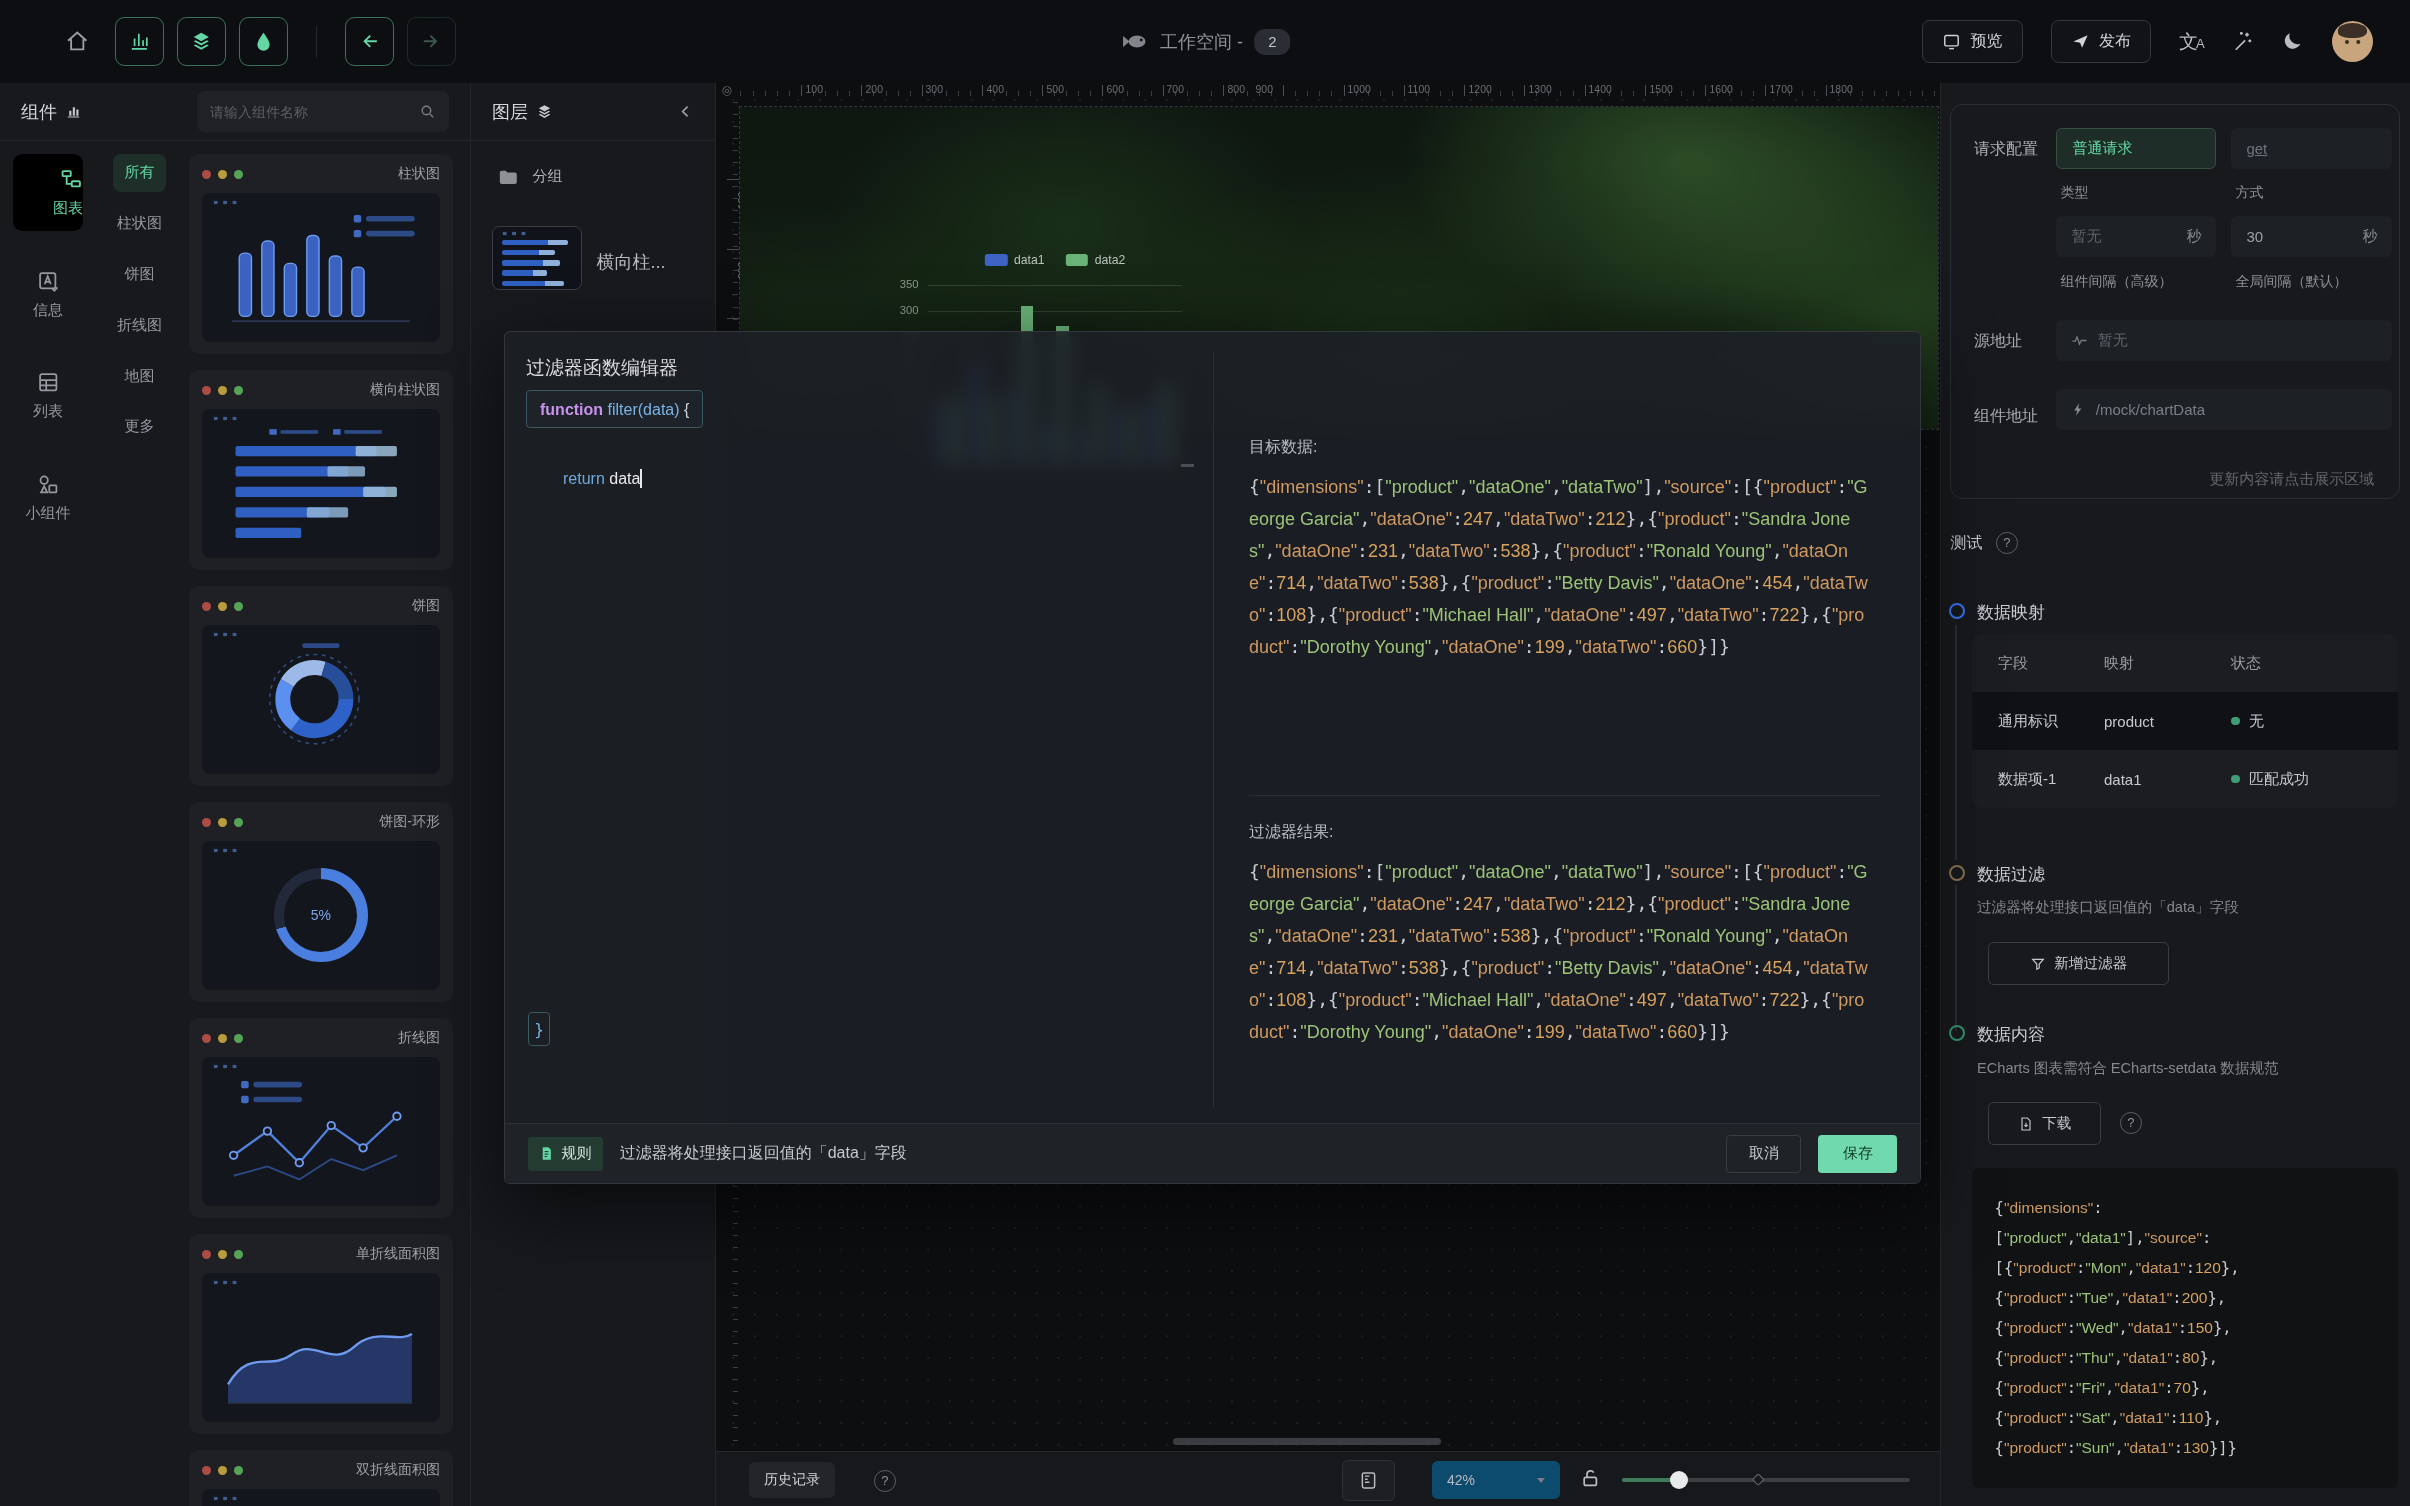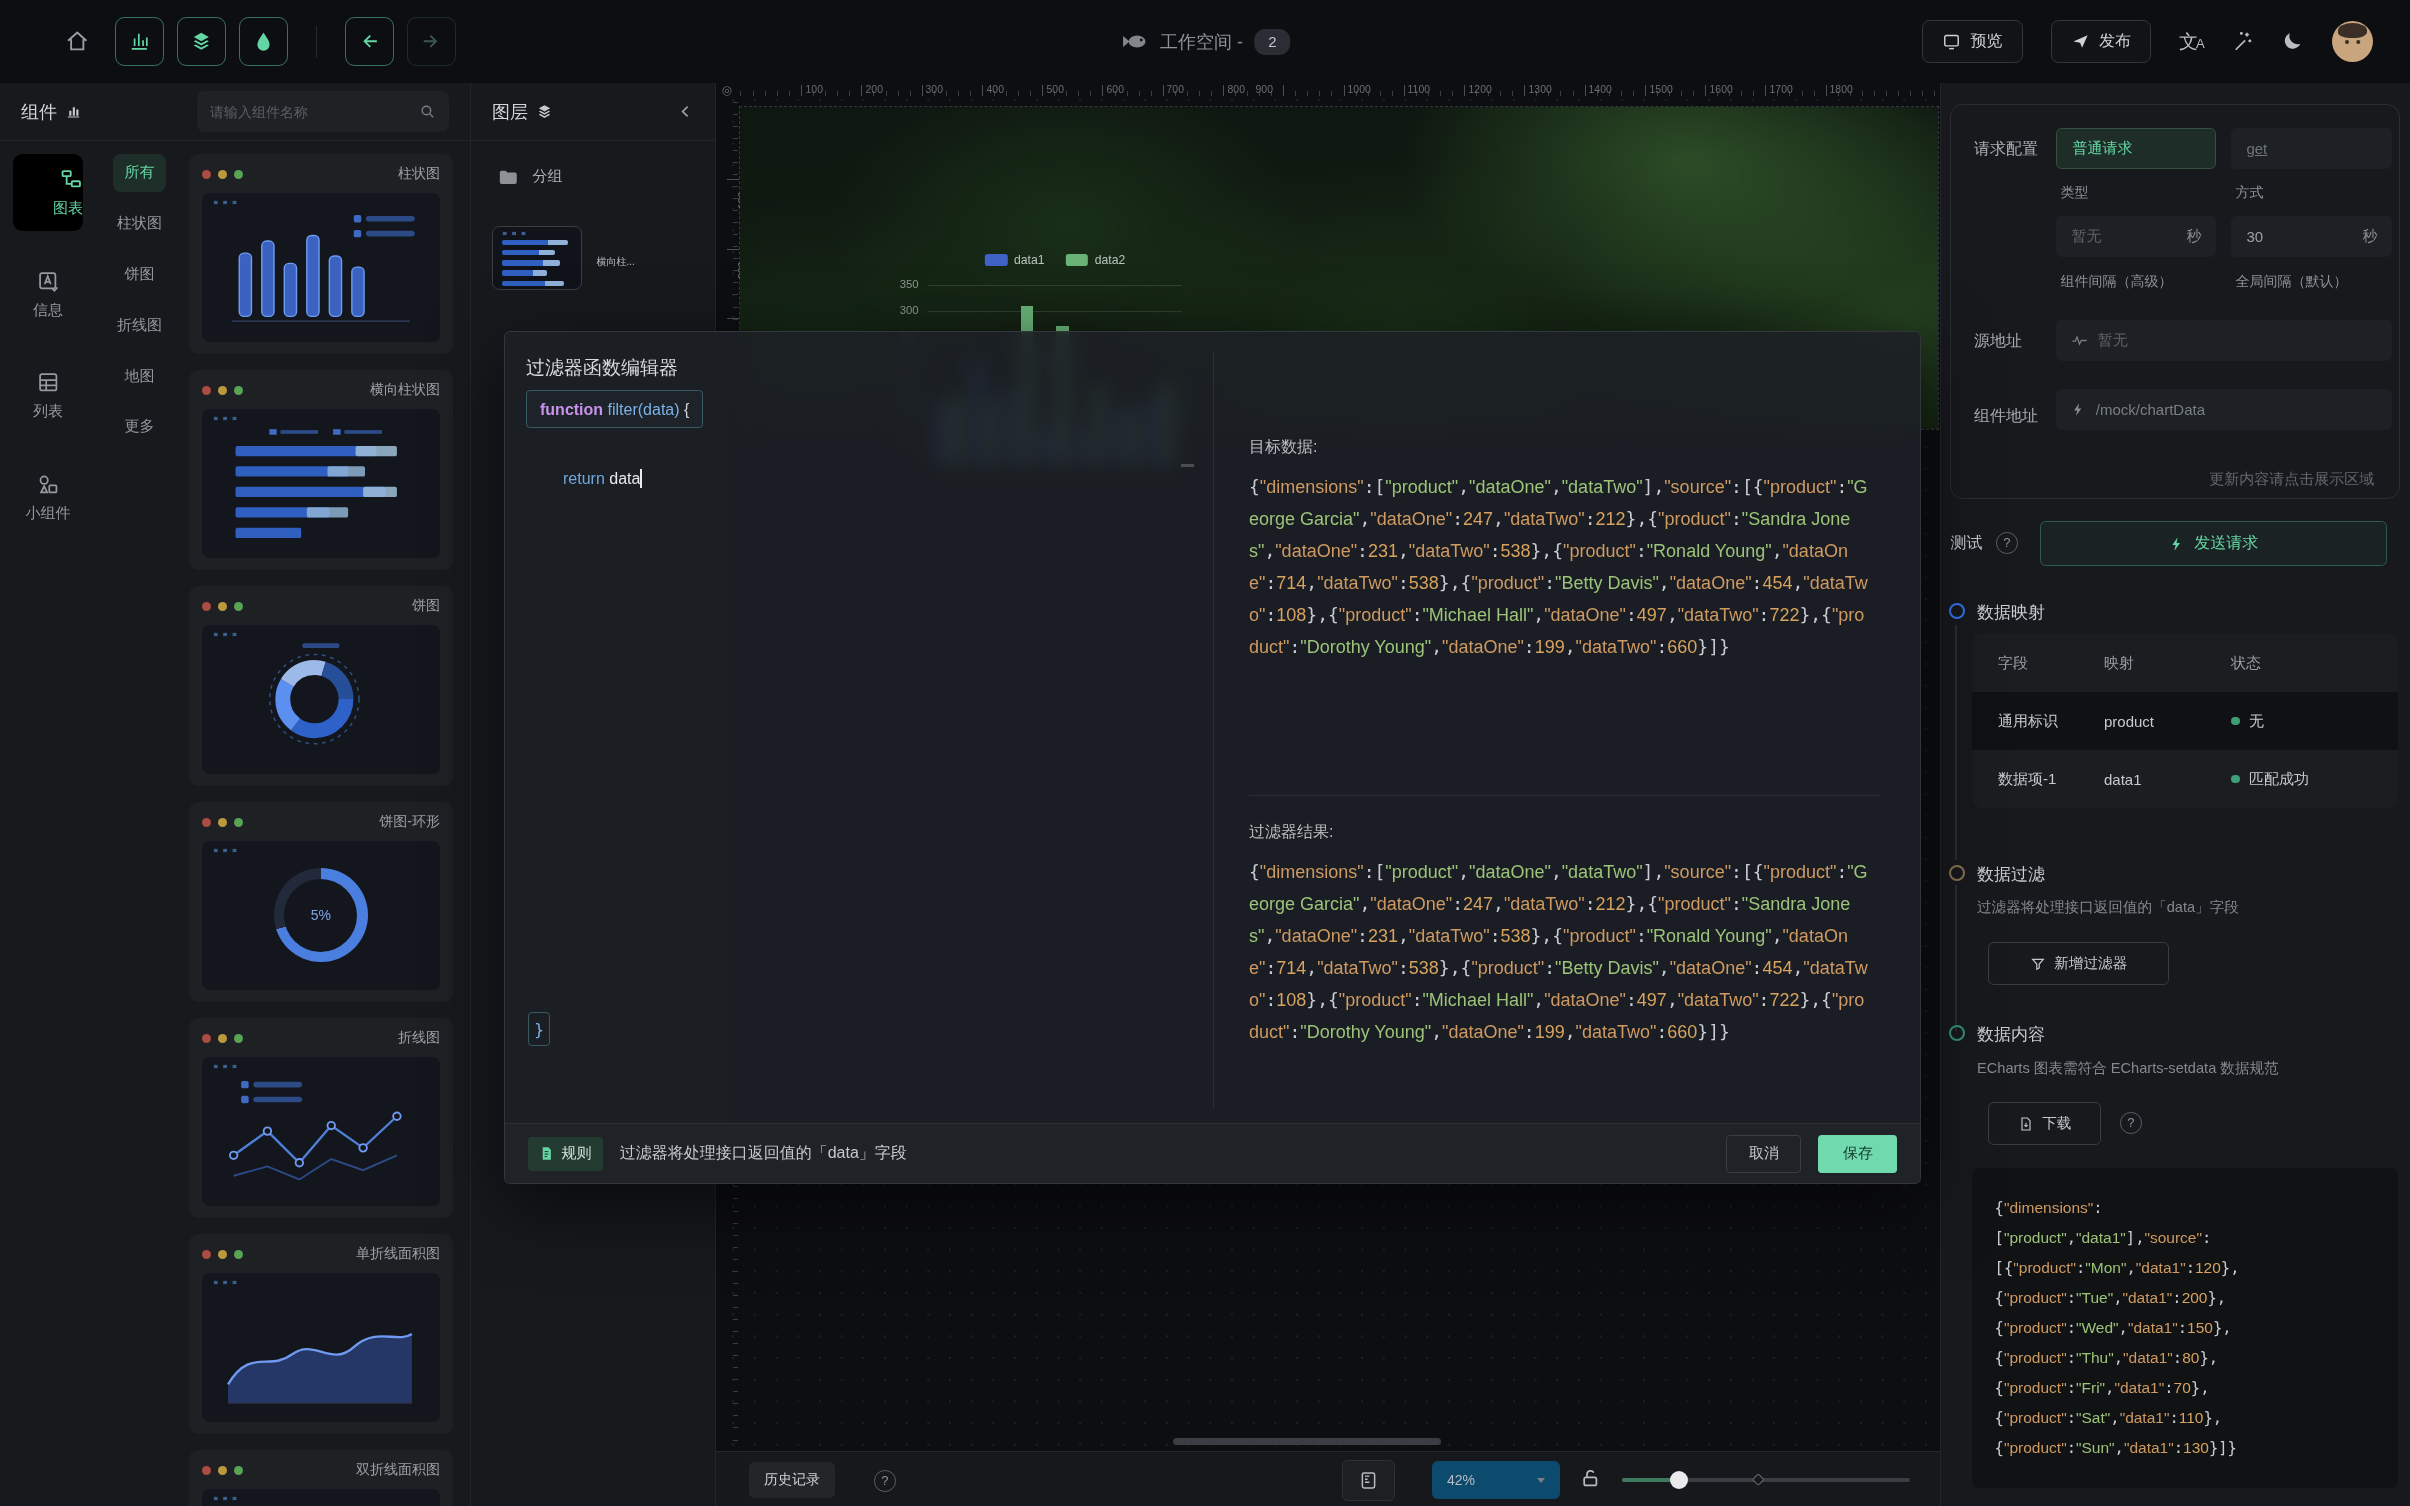--- a/index.html
+++ b/index.html
@@ -50,21 +50,21 @@
   .thumb{margin-top:9.4px;height:149px;background:#13161d;border-radius:7.5px;position:relative;padding:9.4px 11.3px;overflow:hidden;}
   .thumb-dots{position:absolute;left:9.4px;top:7.5px;width:28px;height:4.7px;background:radial-gradient(circle,#3f5f92 1.9px,transparent 1.9px);background-size:9.4px 4.7px;}
   .ring-wrap{position:absolute;inset:13px;display:flex;align-items:center;justify-content:center;}
   .ring{width:94px;height:94px;border-radius:50%;background:conic-gradient(#4a7fe0 0 252deg,#22293a 252deg 360deg);display:flex;align-items:center;justify-content:center;}
   .ring::before{content:"";position:absolute;width:73px;height:73px;border-radius:50%;background:#13161d;}
   .ring-label{position:relative;color:#7ca6e8;font-size:14px;z-index:1;}
   
   .layer-group{display:flex;align-items:center;gap:13px;padding:24.5px 0 0 26px;color:#aeb1b6;font-size:15px;}
   .layer-item{margin:30px 13px 0 13px;height:79px;border-radius:9.4px;display:flex;align-items:center;gap:15px;padding:7.5px;}
   .layer-thumb{width:90px;height:64px;background:#10131a;border:0.9px solid #3a3e44;border-radius:7.5px;position:relative;padding:13px 9.4px 7.5px;}
-  .layer-label{color:#b6b9be;font-size:10px;margin-top:8px;}
+  .layer-label{color:#b6b9be;font-size:18px;margin-top:8px;}
   .hbars{display:flex;flex-direction:column;gap:4.7px;}
   .hbars i{height:5.6px;border-radius:1.9px;background:linear-gradient(90deg,#2f5fc0 70%,#8fb0d8 70%);}
   
   .ruler-top{position:absolute;left:22.6px;right:0;top:0;height:13px;}
   .ruler-left{position:absolute;left:7.5px;top:13px;bottom:0;width:15px;}
   .tick-v{position:absolute;top:7.5px;width:0.9px;height:5.6px;background:#3a3e44;}
   .tick-v.major{top:1.9px;height:11.3px;background:#4a4e55;}
   .tick-h{position:absolute;left:9.4px;height:0.9px;width:5.6px;background:#3a3e44;}
   .tick-h.major{left:3.8px;width:11.3px;background:#4a4e55;}
   .rlabel{position:absolute;top:0.9px;font-size:10.4px;color:#6a6e74;}
@@ -925,28 +925,20 @@
               <path d="M13 2L5 13.5h5L8 22l8.5-11.5h-5.2z"></path>
             </svg>
           </span>
         <span>/mock/chartData</span>
       </div>
       <span class="hint">更新内容请点击展示区域</span>
     </div>
 
     <span class="rp-label" style="left:9.4px;top:450px;color:#c6c9ce;">测试</span>
     <div class="qmark" style="position:absolute;left:55px;top:449px;">?</div>
-    <div class="send-btn">
-      <span>
-          <svg width="16" height="16" viewBox="0 0 24 24" fill="#63d6a4">
-            <path d="M13 2L5 13.5h5L8 22l8.5-11.5h-5.2z"></path>
-          </svg>
-        </span>
-      <span>发送请求</span>
-    </div>
 
     <div class="tl-line" style="top:542px;height:235px;"></div>
     <div class="tl-line" style="top:802px;height:146px;"></div>
     <div class="tl-circle" style="top:520px;border-color:#3572f0;"></div>
     <span class="sec-title" style="top:518px;">数据映射</span>
 
     <div class="map-table">
       <div class="mt-row head">
         <span class="mt-c1">字段</span>
         <span class="mt-c2">映射</span>

